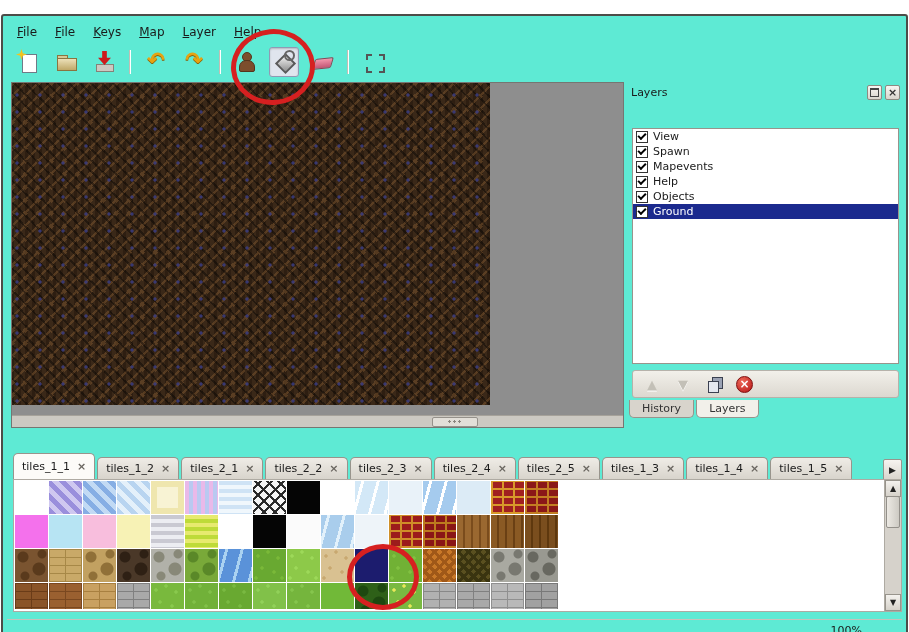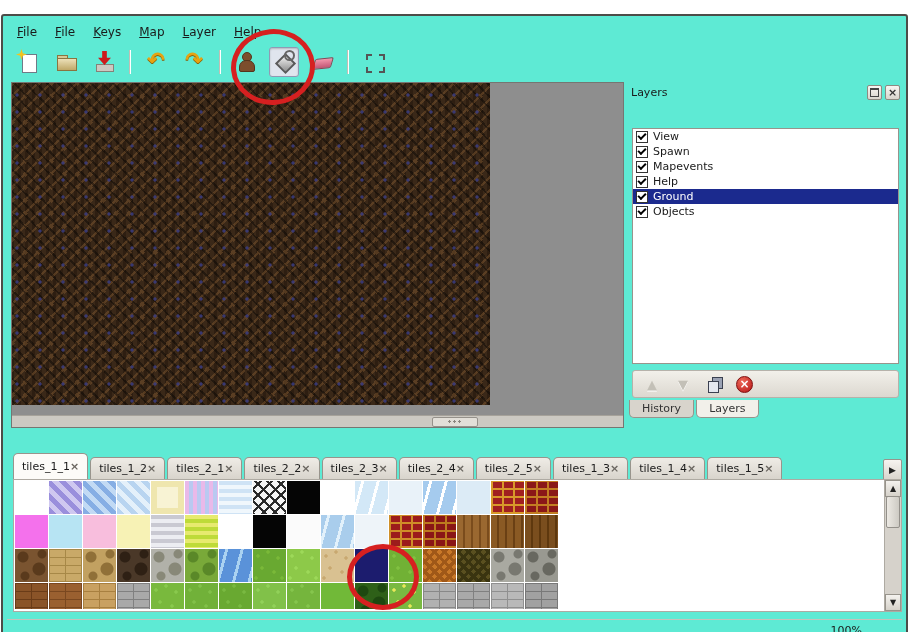--- a/index.html
+++ b/index.html
@@ -101,21 +101,21 @@
   .lfi-delete::before{content:"\D7";color:#fff;font-weight:bold;font-size:12px;line-height:1;}
 
   .panel-tabs{position:absolute;left:2px;top:316px;display:flex;gap:2px;}
   .ptab{padding:2px 12px;font-size:11px;border:1px solid #98948c;border-top:none;border-radius:0 0 5px 5px;
       background:#d8d4cc;color:#333;}
   .ptab.active{background:#f2f0ea;}
 
   
   .tilesets-panel{position:absolute;left:8px;top:419px;width:893px;height:184px;}
   .ts-tabs{position:absolute;left:2px;right:22px;top:17px;height:27px;display:flex;align-items:flex-end;overflow:hidden;}
-  .ts-tab{height:21px;display:flex;align-items:center;padding:0 8px;font-size:11px;white-space:nowrap;
+  .ts-tab{height:21px;display:flex;align-items:center;gap:7px;padding:0 8px;font-size:11px;white-space:nowrap;
       border:1px solid #98948c;border-bottom:none;border-radius:5px 5px 0 0;background:linear-gradient(#efece6,#d8d4cc);margin-right:2px;}
   .ts-tab.active{height:25px;background:#fcfbf8;}
   .tab-x::after{content:"\D7";font-size:11px;font-weight:bold;color:#6a6660;}
   .ts-scroll-btn{position:absolute;right:2px;top:24px;width:17px;height:20px;border:1px solid #98948c;border-radius:2px;
       background:linear-gradient(#f6f4f0,#d8d4cc);display:flex;align-items:center;justify-content:center;}
   .ts-scroll-btn::before{content:"\25B6";font-size:9px;color:#222;}
   .ts-content{position:absolute;left:2px;right:2px;top:44px;bottom:7px;background:#ffffff;border:1px solid #aeaaa2;}
   .palette{position:absolute;left:1px;top:1px;width:543px;height:128px;overflow:hidden;
       display:grid;grid-template-columns:repeat(16,33px);grid-auto-rows:33px;gap:1px;background:#ffffff;align-content:start;}
   .tile{width:33px;height:33px;}
@@ -245,27 +245,27 @@
           <span class="layer-name">Spawn</span>
         </div>
         <div class="layer-row">
           <span class="cb checked"></span>
           <span class="layer-name">Mapevents</span>
         </div>
         <div class="layer-row">
           <span class="cb checked"></span>
           <span class="layer-name">Help</span>
         </div>
+        <div class="layer-row">
+          <span class="cb checked"></span>
+          <span class="layer-name">Objects</span>
+        </div>
         <div class="layer-row selected" style="background: rgb(27, 42, 142);">
           <span class="cb checked"></span>
           <span class="layer-name">Ground</span>
-        </div>
-        <div class="layer-row">
-          <span class="cb checked"></span>
-          <span class="layer-name">Objects</span>
         </div>
       </div>
     <div class="layer-actions">
       <span class="lfi lfi-raise"></span>
       <span class="lfi lfi-lower"></span>
       <span class="lfi lfi-copy"></span>
       <span class="lfi lfi-delete"></span>
     </div>
     <div class="panel-tabs">
         <div class="ptab">History</div>

